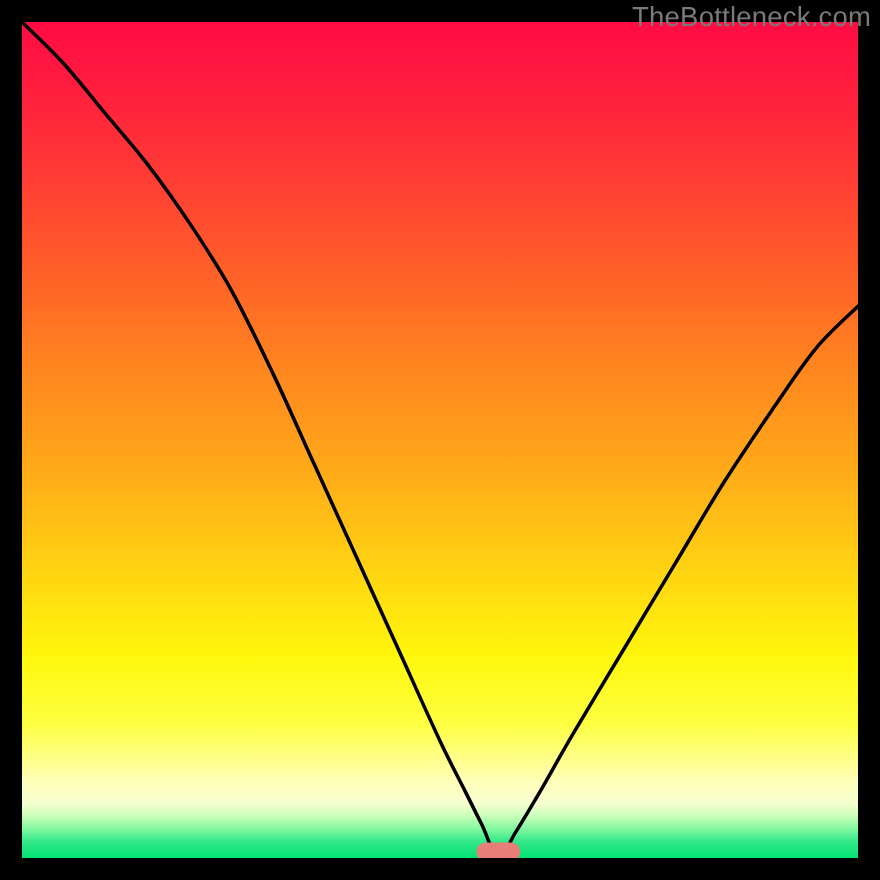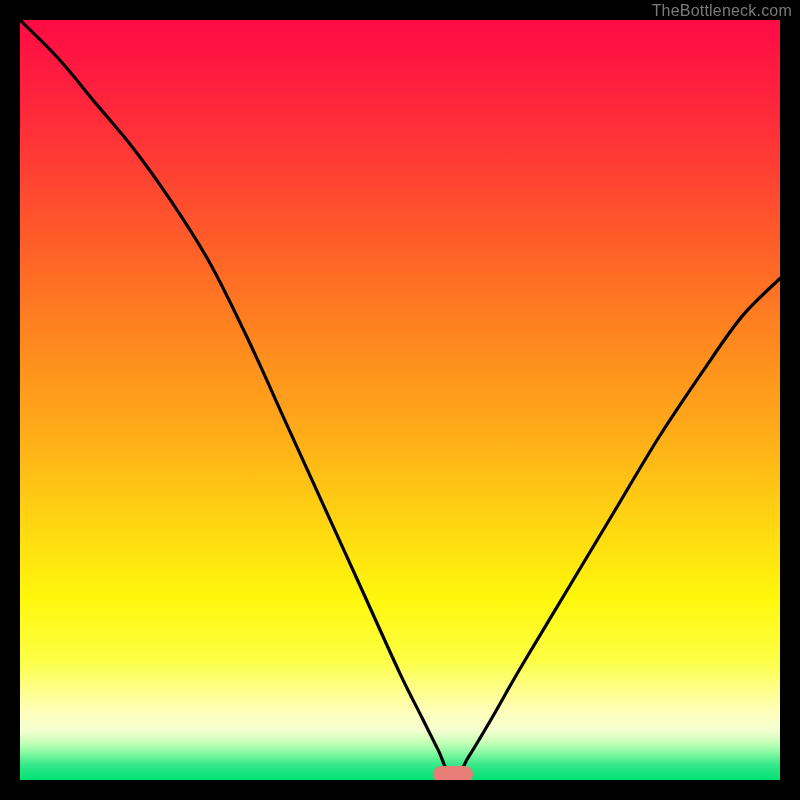--- a/index.html
+++ b/index.html
@@ -51,21 +51,21 @@
       #83f8a0 96.5%,
       #35e88a 98%,
       #00e173 100%
     );
   }
   .watermark {
     position: absolute;
     top: 2px;
     right: 8px;
     color: #7a7a7a;
-    font-size: 16px;
+    font-size: 25px;
     font-weight: 500;
     letter-spacing: 0.2px;
     user-select: none;
   }
   .curve-svg {
     position: absolute;
     left: 0;
     top: 0;
     width: 760px;
     height: 760px;

